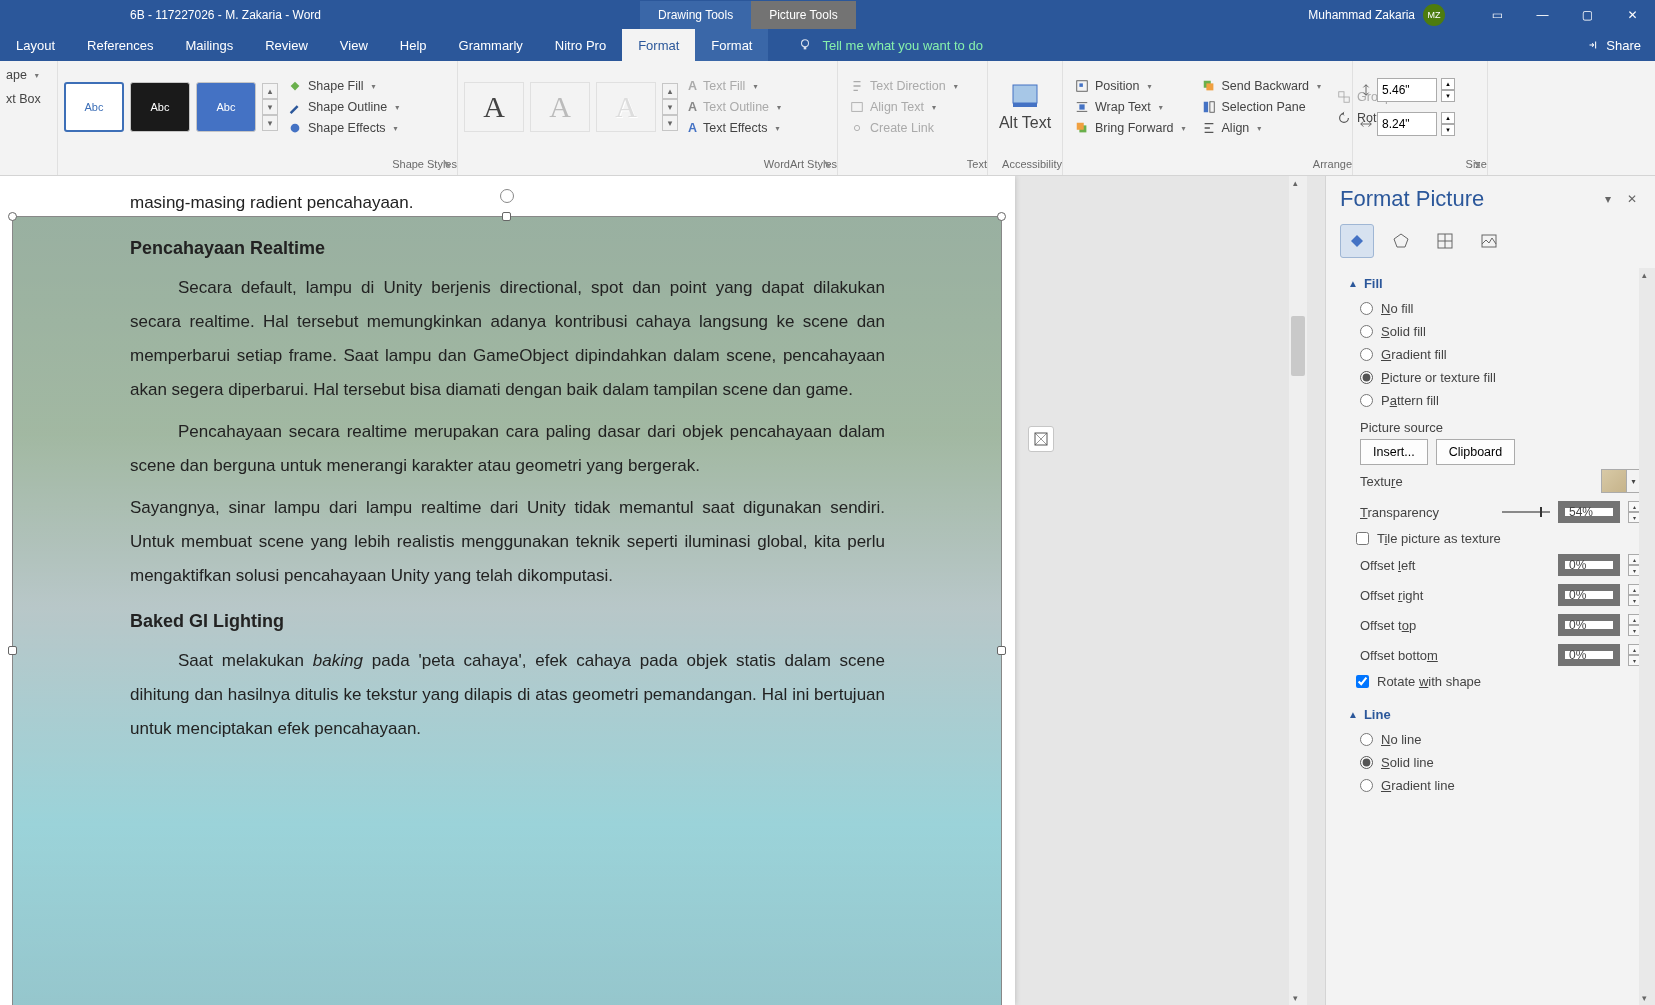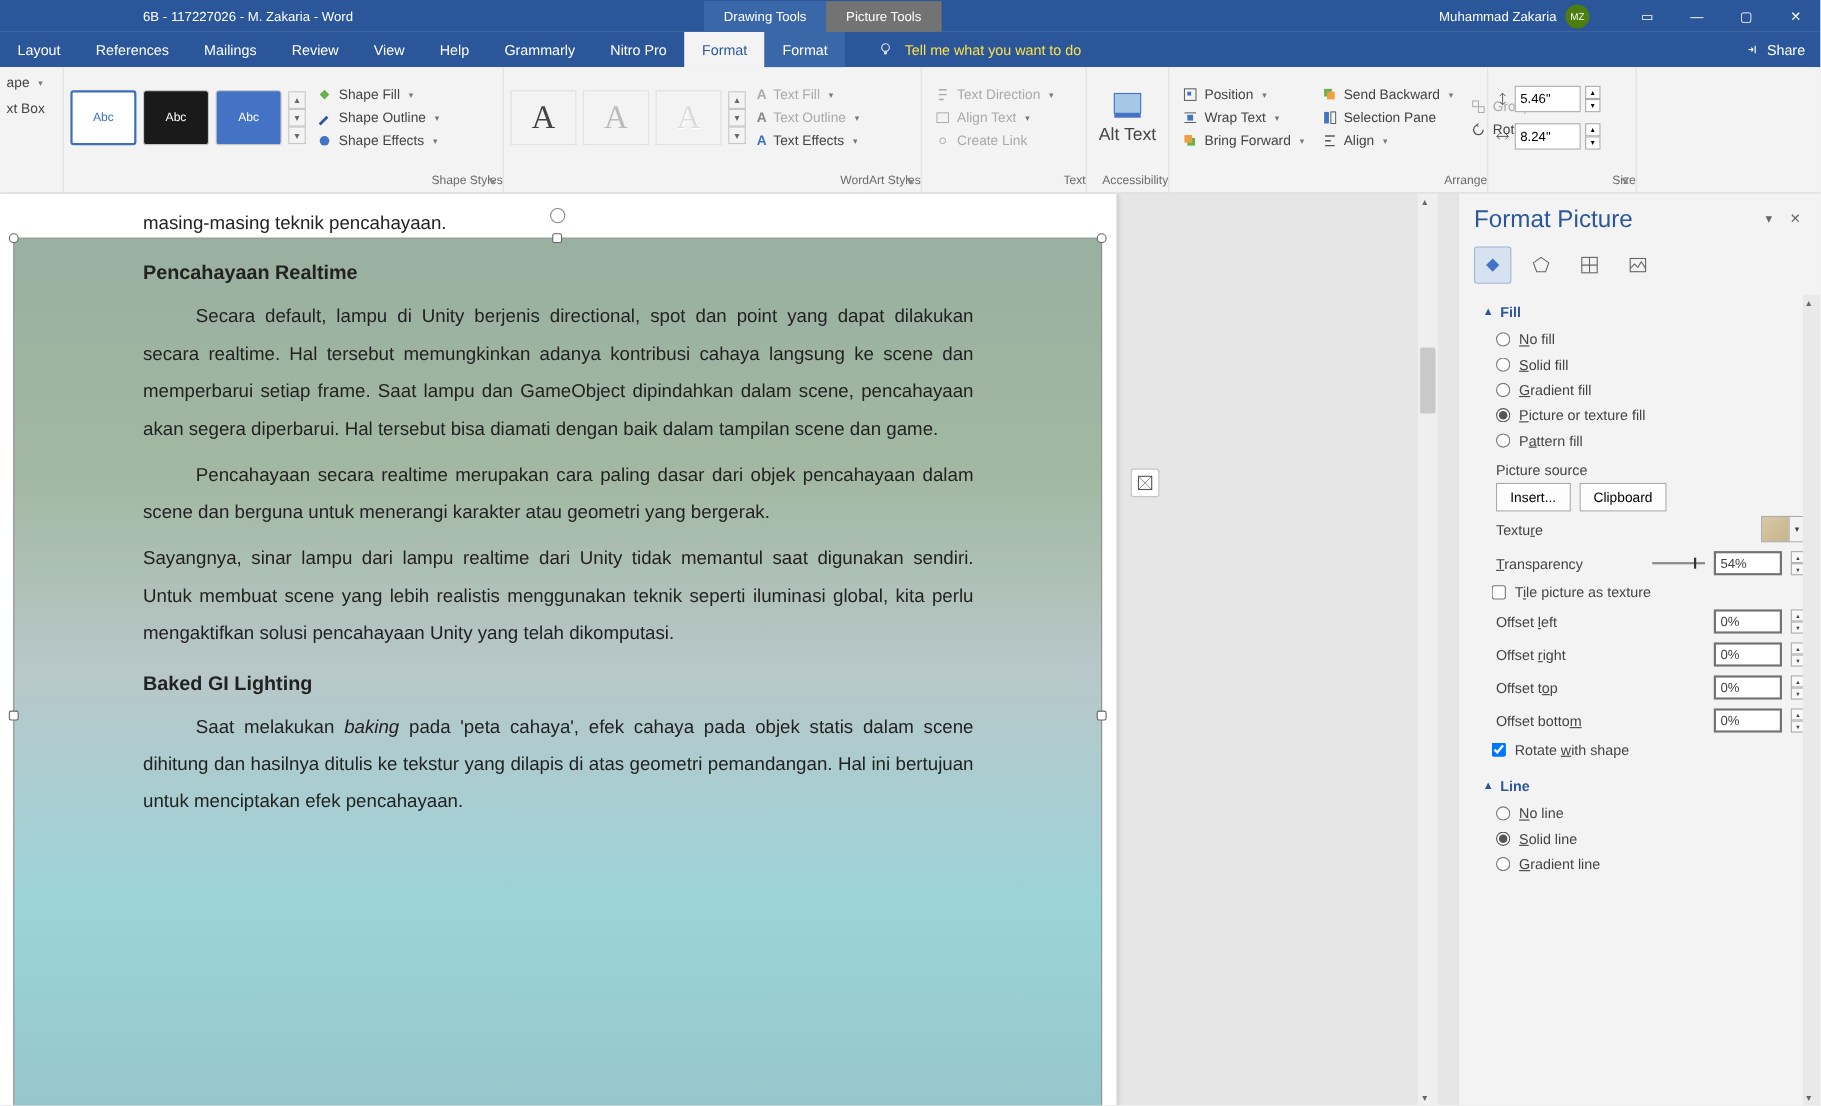--- a/index.html
+++ b/index.html
@@ -12,21 +12,21 @@
 .titlebar .tools span.active { background: #737373; }
 .titlebar .user { position: absolute; right: 210px; display: flex; align-items: center; gap: 8px; }
 .titlebar .avatar { width: 22px; height: 22px; border-radius: 50%; background: #4d7c0f; display: flex; align-items: center; justify-content: center; font-size: 9px; }
 .titlebar .wincontrols { position: absolute; right: 0; display: flex; }
 .titlebar .wincontrols span { width: 45px; height: 29px; display: flex; align-items: center; justify-content: center; font-size: 12px; }
 
 .tabbar { height: 32px; background: #2b579a; display: flex; align-items: stretch; color: #fff; font-size: 13px; }
 .tabbar .tab { padding: 0 16px; display: flex; align-items: center; cursor: pointer; }
 .tabbar .tab.active { background: #f3f3f3; color: #2b579a; }
 .tabbar .tab.contextual { background: #3a67a8; }
-.tabbar .tell { display: flex; align-items: center; gap: 10px; margin-left: 30px; font-size: 13px; color: #fde047; }
+.tabbar .tell { display: flex; align-items: center; gap: 10px; margin-left: 30px; font-size: 13px; color: #86efac; }
 .tabbar .share { margin-left: auto; margin-right: 14px; display: flex; align-items: center; gap: 6px; font-size: 13px; }
 
 .ribbon { height: 115px; background: #f3f3f3; border-bottom: 1px solid #d4d4d4; display: flex; }
 .group { border-right: 1px solid #e0e0e0; display: flex; flex-direction: column; }
 .group-body { flex: 1; display: flex; align-items: center; padding: 4px 6px; gap: 4px; }
 .group-label { height: 22px; font-size: 11px; color: #6a6a6a; display: flex; align-items: center; justify-content: flex-end; position: relative; }
 .group-label .launcher { position: absolute; right: 6px; font-size: 9px; color: #888; }
 
 .shape-gallery { display: flex; gap: 6px; }
 .shape-sample { width: 60px; height: 50px; border: 1px solid #c6c6c6; border-radius: 3px; display: flex; align-items: center; justify-content: center; font-size: 11px; }
@@ -95,21 +95,21 @@
 .pane-scroll { position: absolute; right: 0; top: 0; width: 16px; height: 100%; background: #e9e9e9; }
 
 .sect-hdr { color: #2b579a; font-size: 13px; font-weight: 600; margin: 8px 0 6px; display: flex; align-items: center; gap: 6px; }
 .sect-hdr .tri { font-size: 10px; }
 .radio-row { display: flex; align-items: center; gap: 8px; padding: 4px 0 4px 12px; font-size: 13px; }
 .radio-row input { accent-color: #555; }
 .check-row { display: flex; align-items: center; gap: 8px; padding: 4px 0 4px 8px; }
 
 .field-row { display: flex; align-items: center; padding: 4px 0 4px 12px; gap: 8px; }
 .field-row label { flex: 1; }
-.num-input { width: 62px; height: 22px; border: 2px solid #737373; font-size: 12px; padding: 0 4px; display: flex; align-items: center; background: #fff; }
+.num-input { width: 62px; height: 22px; border: 7px solid #737373; font-size: 12px; padding: 0 4px; display: flex; align-items: center; background: #fff; }
 .spin { display: flex; flex-direction: column; }
 .spin span { width: 13px; height: 11px; border: 1px solid #ababab; background: #f8f8f8; font-size: 6px; display:flex; align-items:center; justify-content:center; }
 
 .btn-sm { border: 1px solid #ababab; background: #fdfdfd; padding: 5px 12px; font-size: 12.5px; cursor: pointer; }
 .slider-tr { width: 48px; height: 2px; background: #888; position: relative; }
 .slider-tr .th { position: absolute; right: 8px; top: -4px; width: 2px; height: 10px; background: #333; }
 .tex-btn { width: 40px; height: 24px; border: 1px solid #ababab; background: linear-gradient(135deg,#d8c9a6,#c0ad82); display:flex; align-items:center; }
 .tex-btn .dd { width: 14px; border-left: 1px solid #ababab; text-align: center; font-size: 8px; margin-left: auto; background:#f3f3f3; height:100%; display:flex;align-items:center;justify-content:center;}
 
 u.hot { text-decoration: underline; }
@@ -414,21 +414,21 @@
       <div class="picture-box" style="top:40px;height:870px">
         <div class="rotate-h"></div>
         <div class="handle h-tl"></div>
         <div class="handle h-tm"></div>
         <div class="handle h-tr"></div>
         <div class="handle h-ml"></div>
         <div class="handle h-mr"></div>
 
       </div>
       <div class="doc-content" style="position:relative; z-index:1">
-        <p>masing-masing teknik pencahayaan.</p>
+        <p>masing-masing radient pencahayaan.</p>
         <h3>Pencahayaan Realtime</h3>
         <p class="indent">Secara default, lampu di Unity berjenis directional, spot dan point yang dapat dilakukan secara realtime. Hal tersebut memungkinkan adanya kontribusi cahaya langsung ke scene dan memperbarui setiap frame. Saat lampu dan GameObject dipindahkan dalam scene, pencahayaan akan segera diperbarui. Hal tersebut bisa diamati dengan baik dalam tampilan scene dan game.</p>
         <p class="indent">Pencahayaan secara realtime merupakan cara paling dasar dari objek pencahayaan dalam scene dan berguna untuk menerangi karakter atau geometri yang bergerak.</p>
         <p>Sayangnya, sinar lampu dari lampu realtime dari Unity tidak memantul saat digunakan sendiri. Untuk membuat scene yang lebih realistis menggunakan teknik seperti iluminasi global, kita perlu mengaktifkan solusi pencahayaan Unity yang telah dikomputasi.</p>
         <h3>Baked GI Lighting</h3>
         <p class="indent">
           <span>Saat melakukan </span><i>baking</i><span> pada 'peta cahaya', efek cahaya pada objek statis dalam scene dihitung dan hasilnya ditulis ke tekstur yang dilapis di atas geometri pemandangan. Hal ini bertujuan untuk menciptakan efek pencahayaan.</span>
         </p>
       </div>
     </div>

